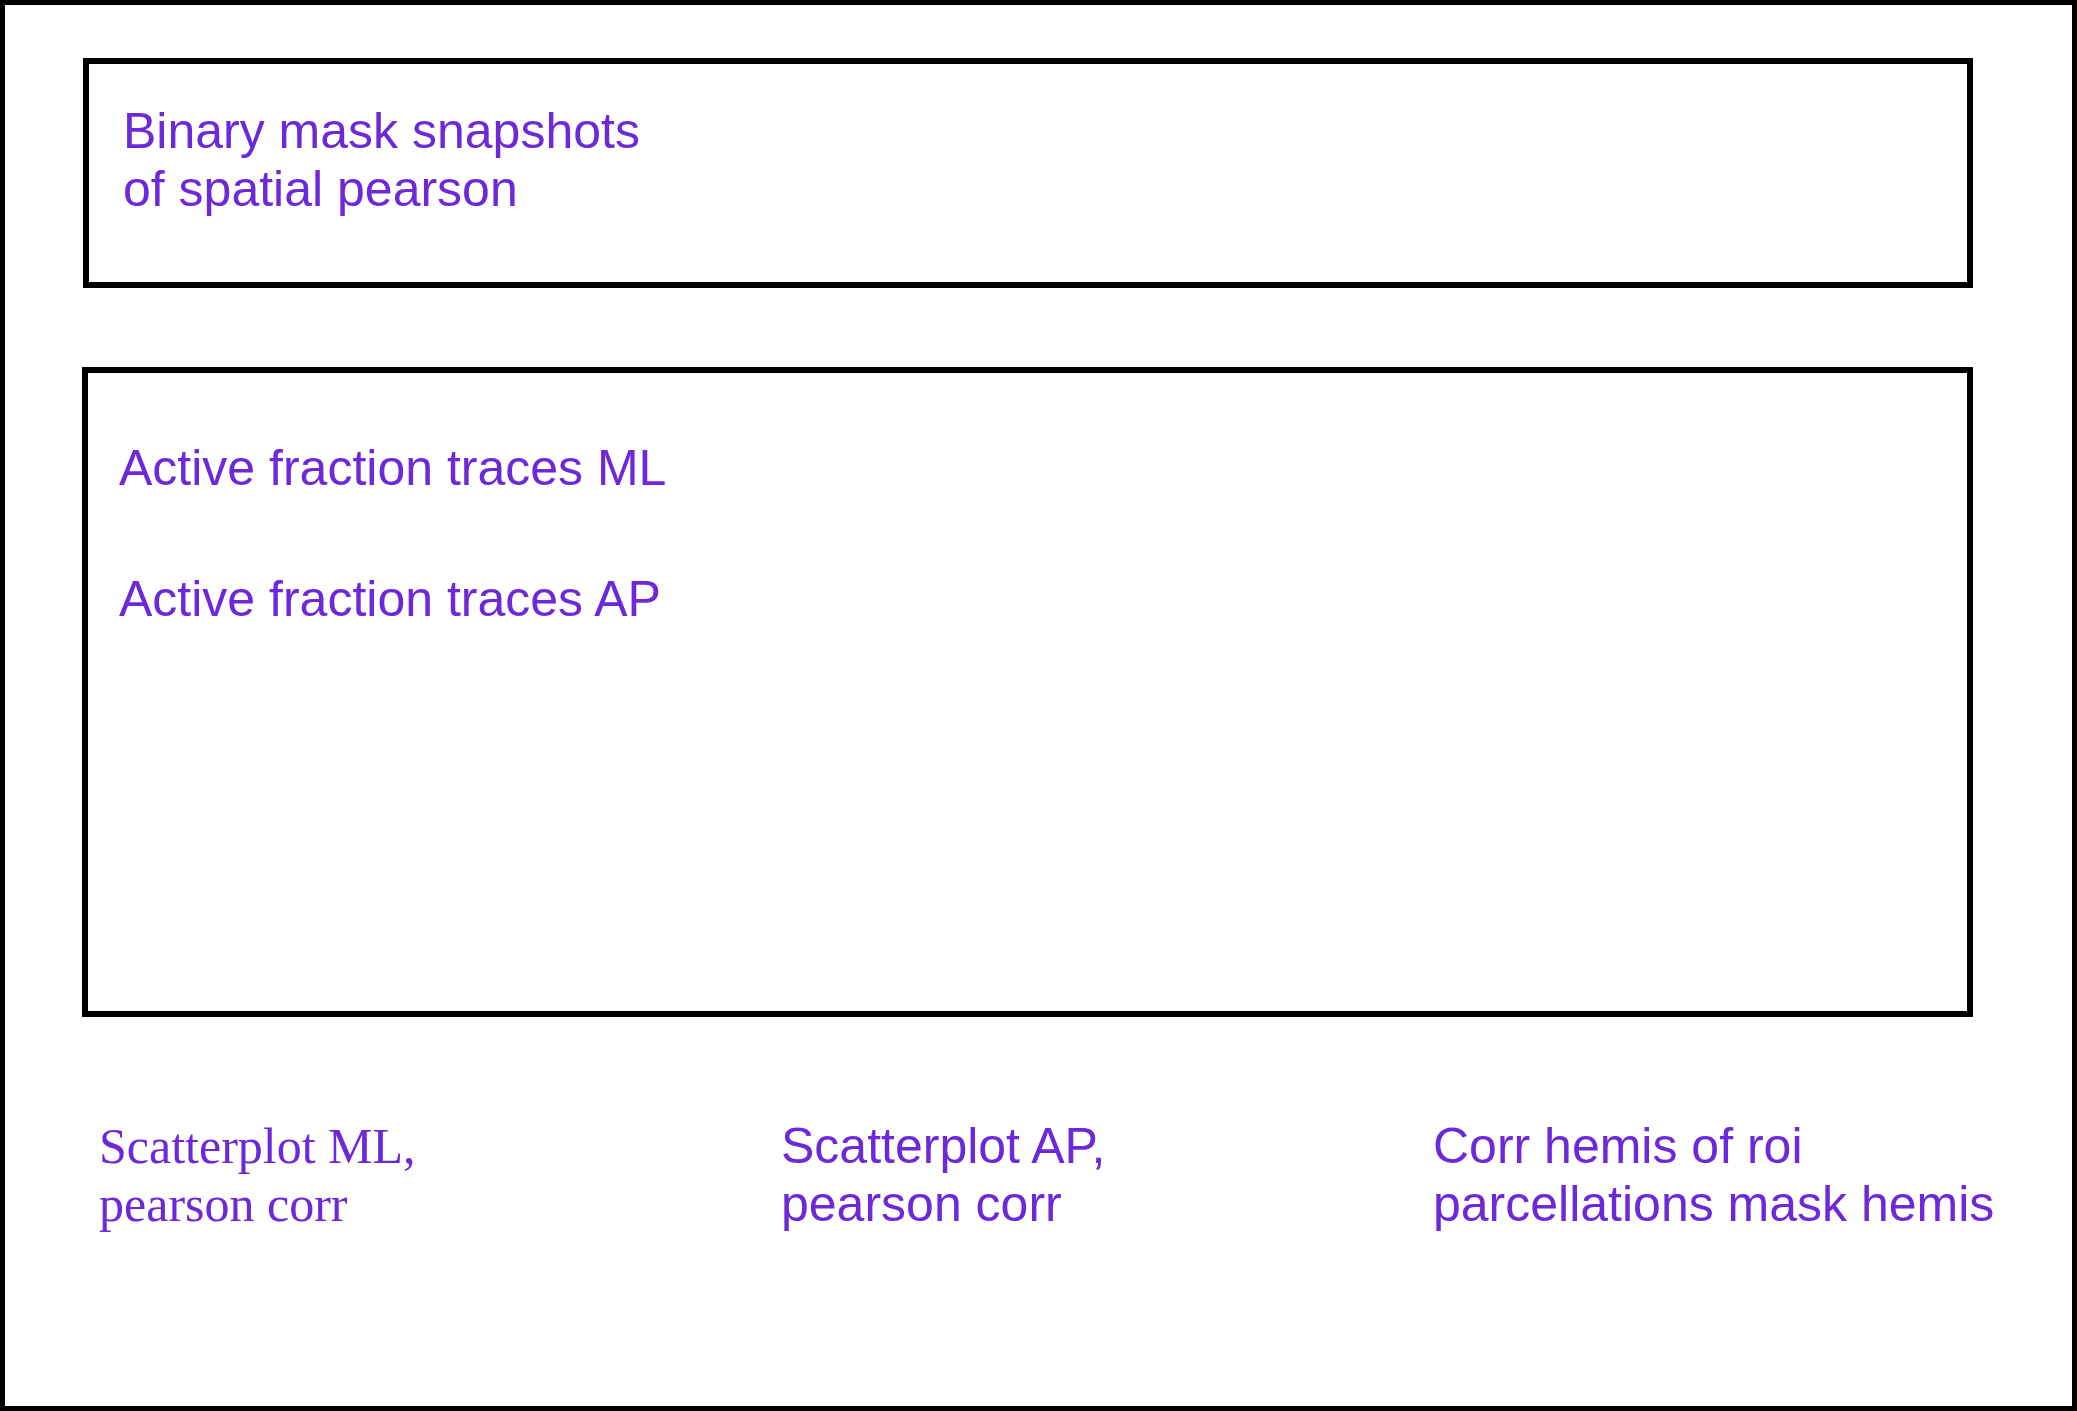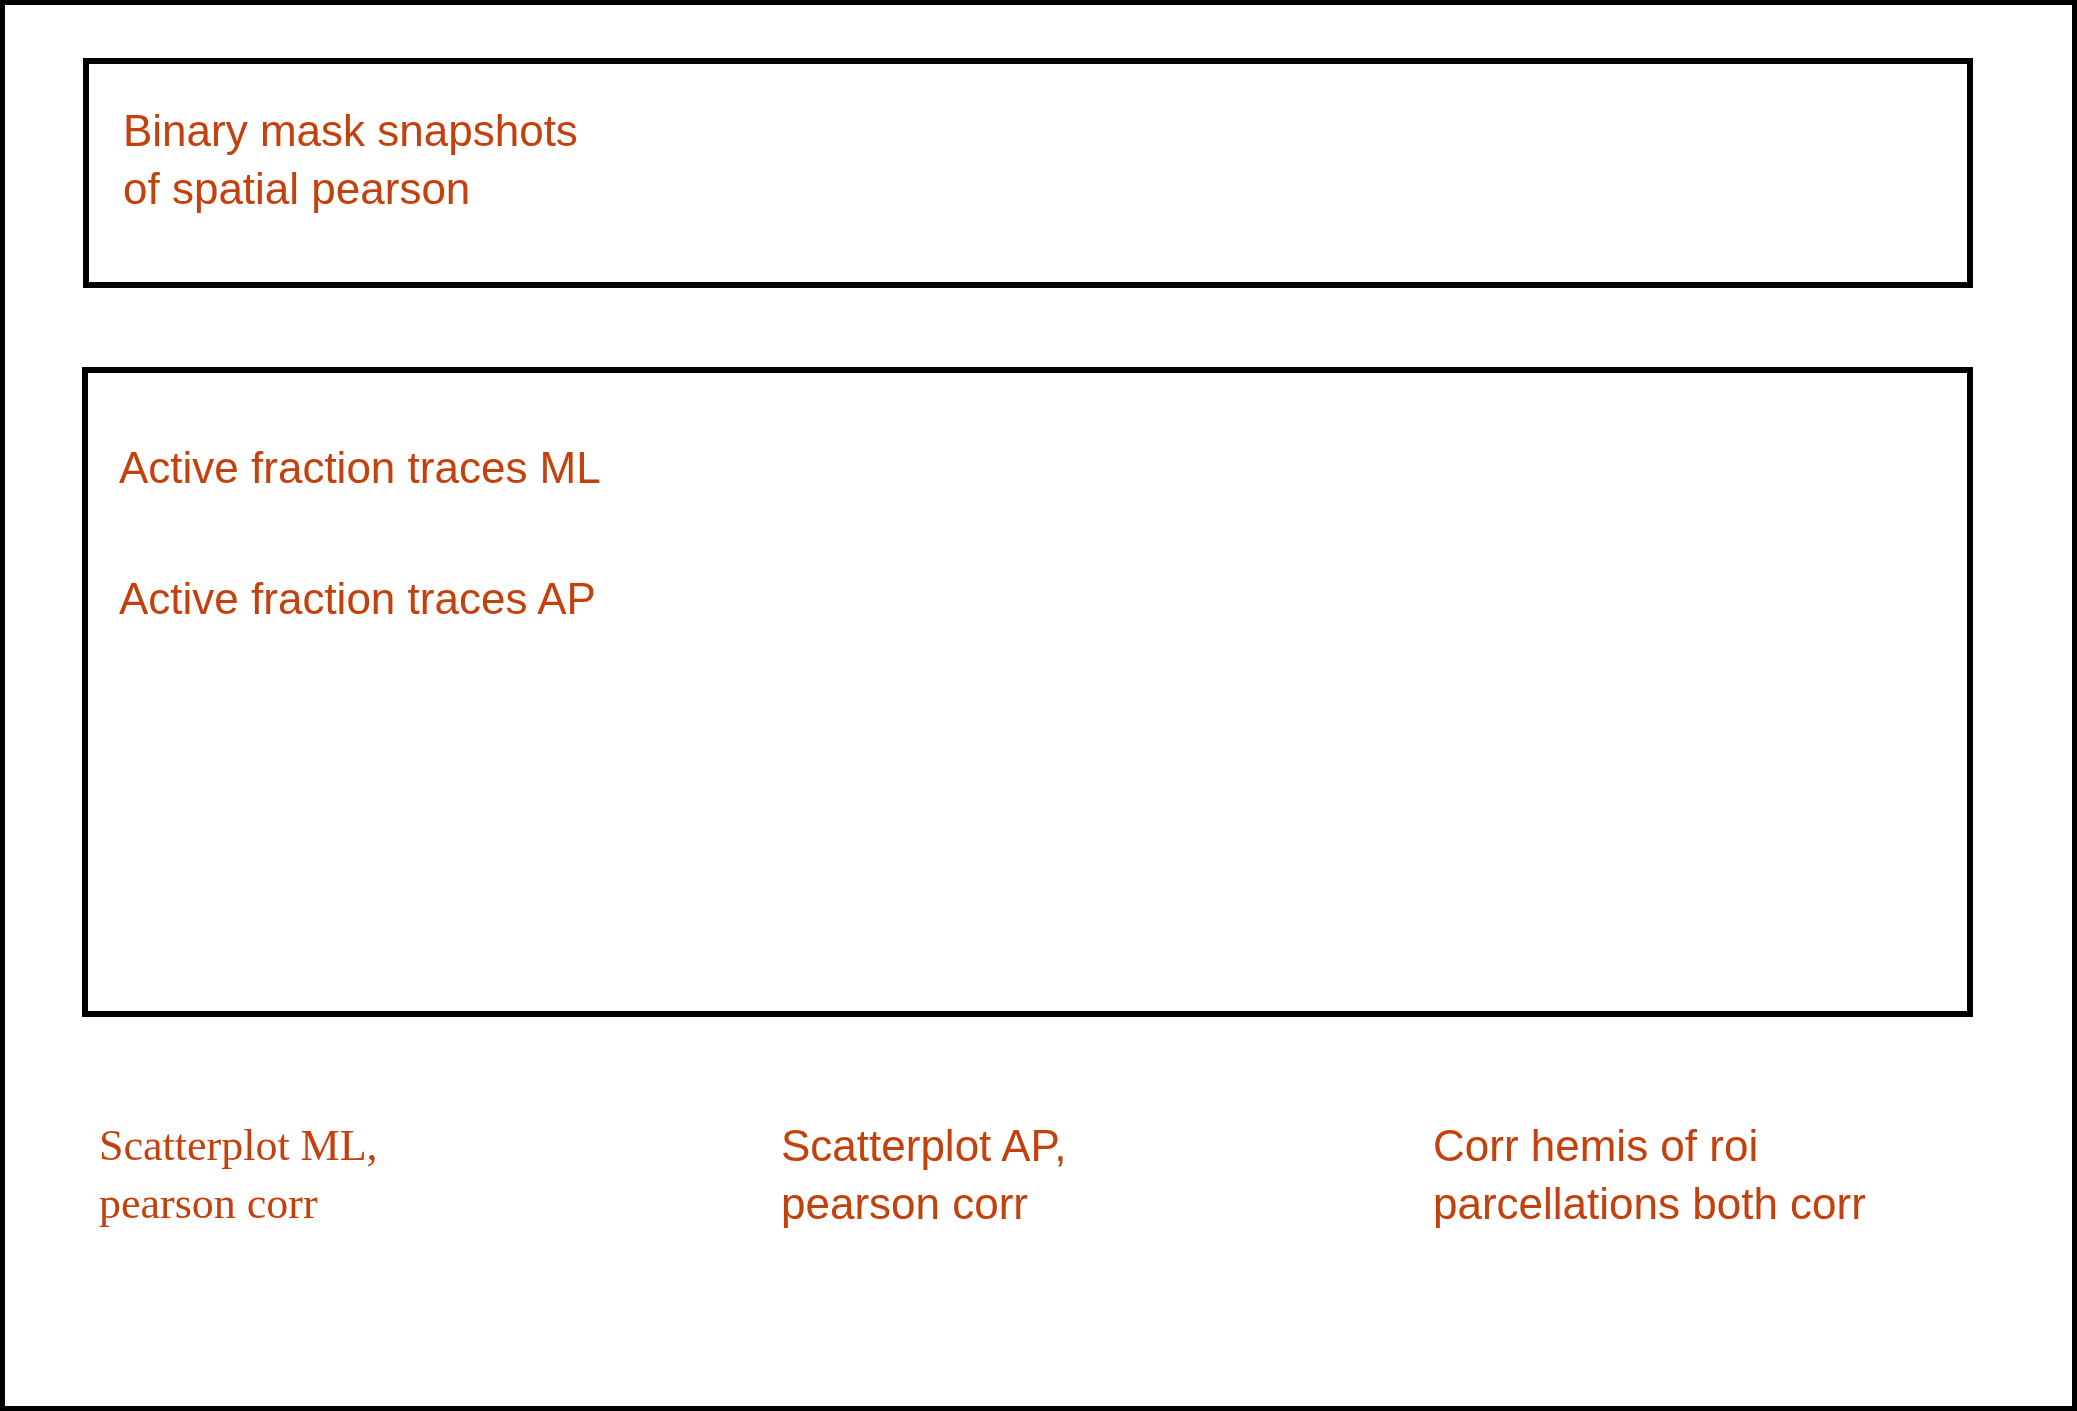--- a/index.html
+++ b/index.html
@@ -30,24 +30,24 @@
     width: 1890px;
     height: 230px;
   }
   .panel-middle {
     left: 77px;
     top: 362px;
     width: 1891px;
     height: 650px;
   }
   .txt {
-    font-size: 44px;
+    font-size: 50px;
     line-height: 58px;
     white-space: nowrap;
-    color: #c2410c;
+    color: #6d28d9;
   }
   .panel-top .label-block {
     position: absolute;
     left: 34px;
     top: 38px;
   }
   .mid-label-ml {
     position: absolute;
     left: 31px;
     top: 66px;
@@ -87,16 +87,16 @@
     <div class="txt">pearson corr</div>
   </div>
 
   <div class="bottom-label col-2">
     <div class="txt">Scatterplot AP,</div>
     <div class="txt">pearson corr</div>
   </div>
 
   <div class="bottom-label col-3">
     <div class="txt">Corr hemis of roi</div>
-    <div class="txt">parcellations both corr</div>
+    <div class="txt">parcellations mask hemis</div>
   </div>
 
 </div>
 
 </body></html>

